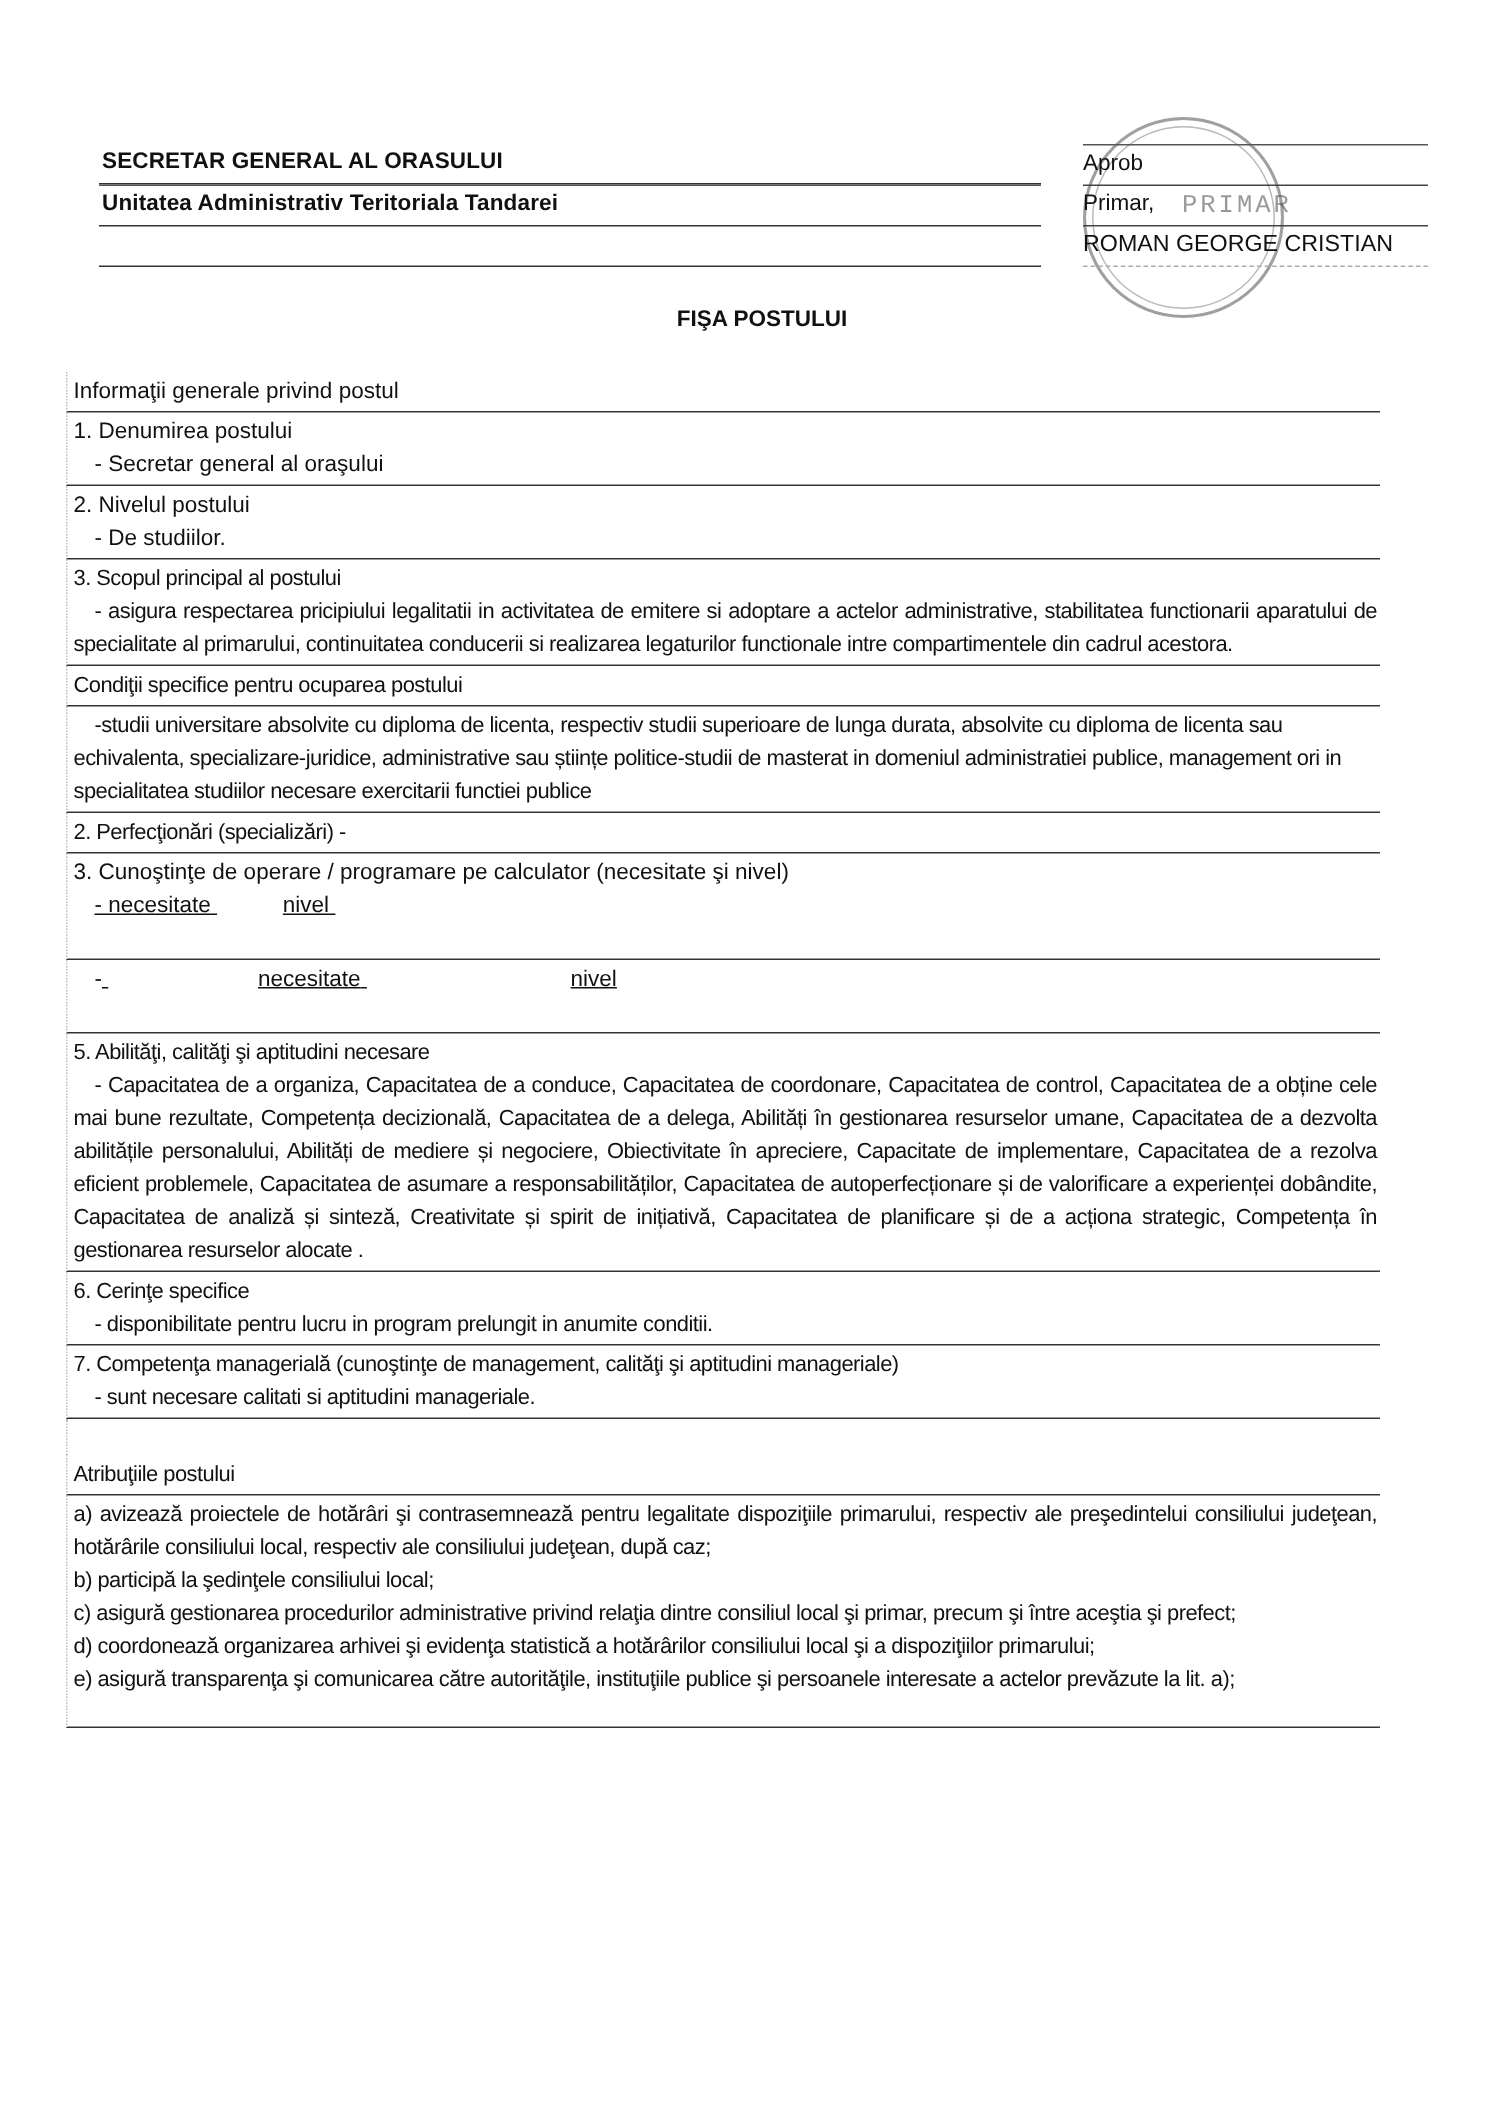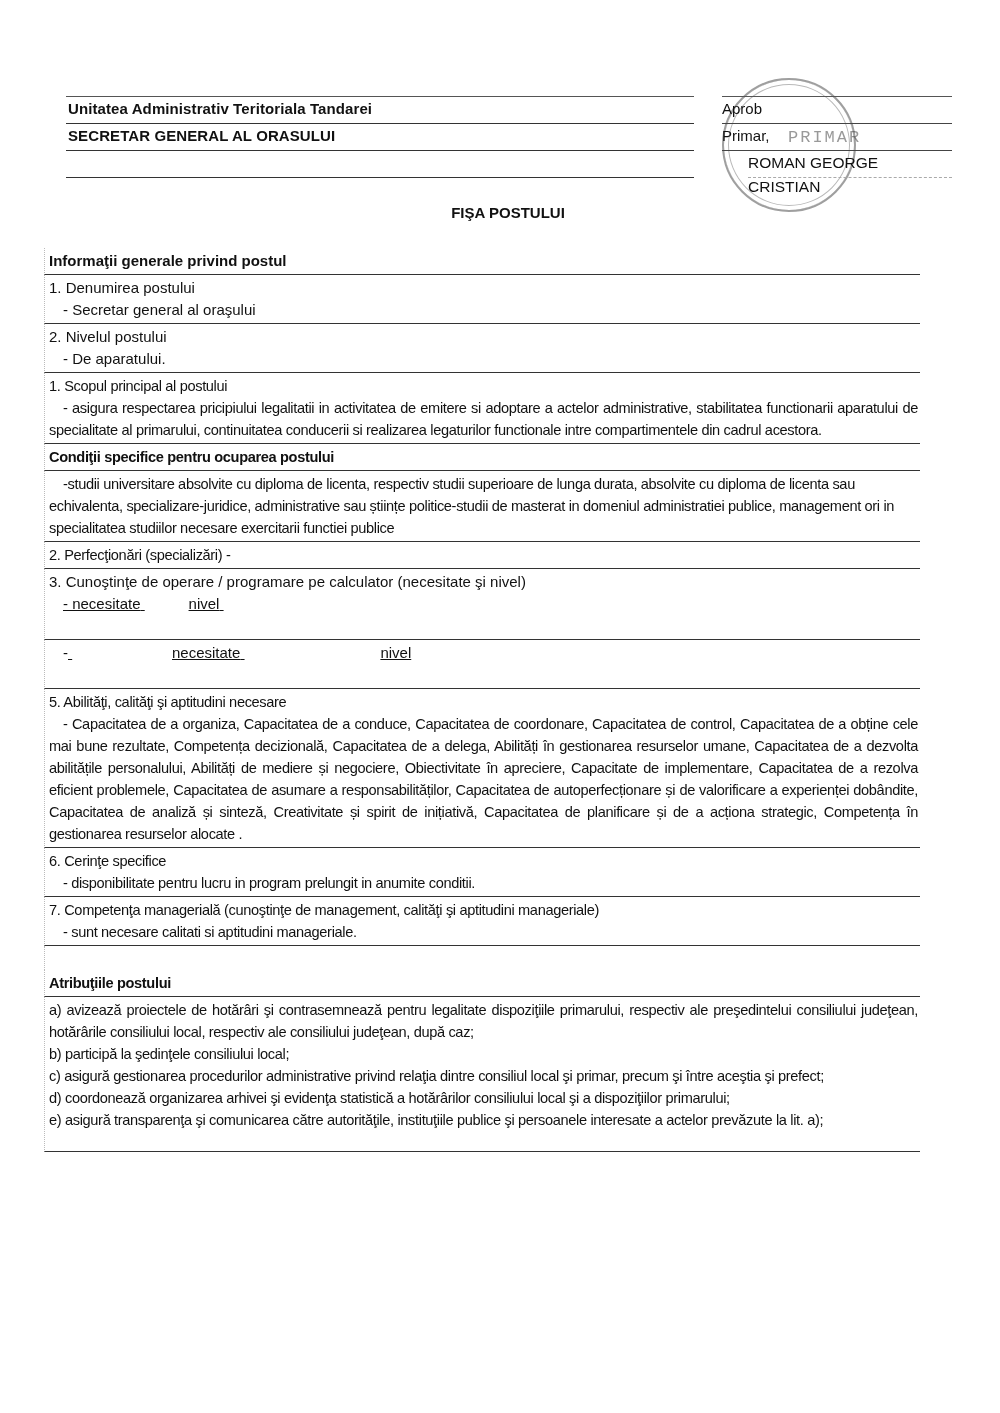--- a/index.html
+++ b/index.html
@@ -12,57 +12,57 @@
 
   
   .hdr-left { position: absolute; left: 66px; top: 96px; width: 628px; }
   .hdr-row { height: 26px; border-bottom: 1.5px solid #333; font-size: 15px; font-weight: bold; line-height: 24px; padding-left: 2px; letter-spacing: 0.1px; }
   .hdr-row.first { border-top: 1.5px solid #555; }
   .hdr-row.empty { height: 26px; }
 
   .hdr-right { position: absolute; left: 722px; top: 96px; width: 230px; }
   .hdr-right .r { height: 26px; border-bottom: 1.5px solid #444; font-size: 15px; line-height: 24px; text-align: left; padding-right: 4px; }
   .hdr-right .r.first { border-top: 1.5px solid #555; }
-  .hdr-right .r.name { text-align: left; padding-left: 0; font-size: 15.5px; border-bottom: 1px dashed #aaa; margin-left: 26px; }
+  .hdr-right .r.name { text-align: left; padding-left: 0; font-size: 15.5px; border-bottom: 1px dashed #aaa; }
 
   .stamp {
     position: absolute; left: 722px; top: 78px; width: 130px; height: 130px;
     border-radius: 50%; border: 2px solid rgba(80,80,80,0.55);
     box-shadow: inset 0 0 0 4px #fff, inset 0 0 0 5px rgba(80,80,80,0.4);
     pointer-events: none;
   }
   .stamp-text {
     position: absolute; left: 748px; top: 128px; font-size: 17px; letter-spacing: 2px;
     color: rgba(70,70,70,0.55); font-family: Liberation Mono, monospace; margin-left: 40px;
   }
 
   .doc-title { position: absolute; left: 0; width: 1016px; top: 204px; text-align: center; font-weight: bold; font-size: 15px; }
 
   
   .content { position: absolute; left: 44px; top: 248px; width: 876px; font-size: 15px; }
   .sec { border-bottom: 1.5px solid #333; padding: 2px 2px 2px 4px; line-height: 22px; border-left: 1px dotted #bbb; }
-  .sec.head { font-weight: bold; }
+  .sec.head { font-weight: normal; }
   .sec .indent { padding-left: 14px; }
   .just { text-align: justify; text-align-last: left; }
   .narrow { font-family: "Liberation Sans Narrow", "Liberation Sans", sans-serif; font-size: 14.6px; letter-spacing: -0.35px; }
   .u { text-decoration: underline; }
   .blank-line { height: 22px; }
   .spacer { display: inline-block; }
 
   .attr-list { border-bottom: 1.5px solid #333; padding: 2px 2px 20px 4px; line-height: 22px; border-left: 1px dotted #bbb; }
   .attr-list div { text-align: justify; }
 </style>
 </head>
 <body>
 
 <div class="page">
 
   <div class="hdr-left">
+    <div class="hdr-row">SECRETAR GENERAL AL ORASULUI</div>
     <div class="hdr-row first">Unitatea Administrativ Teritoriala Tandarei</div>
-    <div class="hdr-row">SECRETAR GENERAL AL ORASULUI</div>
     <div class="hdr-row empty"></div>
   </div>
 
   <div class="stamp"></div>
   <div class="stamp-text">PRIMAR</div>
 
   <div class="hdr-right">
     <div class="r first">Aprob</div>
     <div class="r">Primar,</div>
     <div class="r name">ROMAN GEORGE CRISTIAN</div>
@@ -72,24 +72,24 @@
 
   <div class="content">
 
     <div class="sec head">Informaţii generale privind postul</div>
     <div class="sec">
       <div>1. Denumirea postului</div>
       <div class="indent">- Secretar general al oraşului</div>
     </div>
     <div class="sec">
       <div>2. Nivelul postului</div>
-      <div class="indent">- De aparatului.</div>
+      <div class="indent">- De studiilor.</div>
     </div>
     <div class="sec narrow">
-      <div>1. Scopul principal al postului</div>
+      <div>3. Scopul principal al postului</div>
       <div class="just" style="text-indent:14px">- asigura respectarea pricipiului legalitatii in activitatea de emitere si adoptare a actelor administrative, stabilitatea functionarii aparatului de specialitate al primarului, continuitatea conducerii si realizarea legaturilor functionale intre compartimentele din cadrul acestora.</div>
     </div>
 
     <div class="sec head narrow">Condiţii specifice pentru ocuparea postului</div>
     <div class="sec narrow">
       <div style="text-indent:14px">-studii universitare absolvite cu diploma de licenta, respectiv studii superioare de lunga durata, absolvite cu diploma de licenta sau echivalenta, specializare-juridice, administrative sau științe politice-studii de masterat in domeniul administratiei publice, management ori in specialitatea studiilor necesare exercitarii functiei publice</div>
     </div>
     <div class="sec narrow">
       <div>2. Perfecţionări (specializări) -</div>
     </div>

